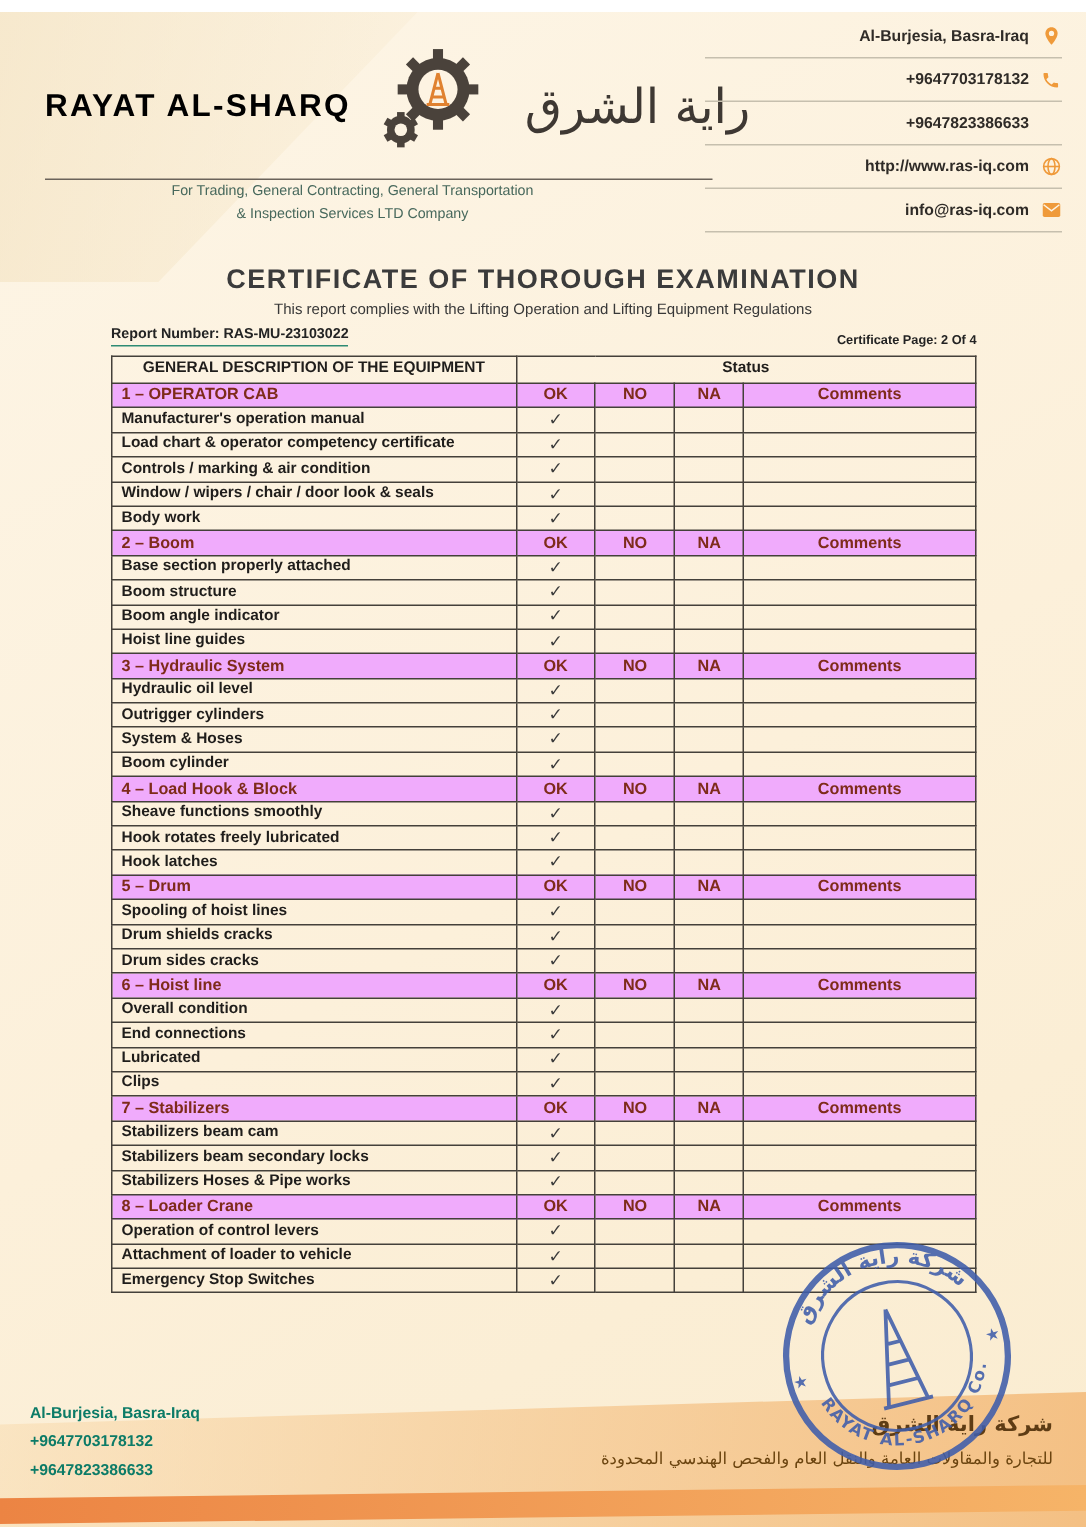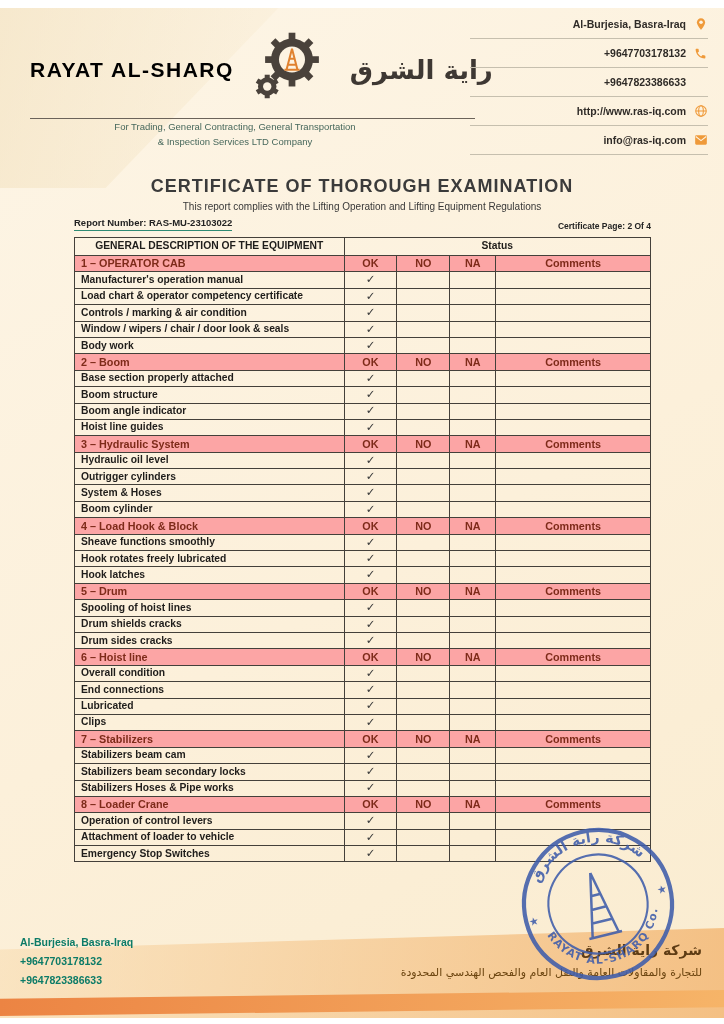--- a/index.html
+++ b/index.html
@@ -9,21 +9,21 @@
   .doc{position:absolute;left:0;top:8px;right:0;bottom:6px;
        background:linear-gradient(150deg,#fdf5e6 0%,#fcf0da 55%,#faecd0 100%)}
   .decor-tl{position:absolute;left:0;top:8px;width:480px;height:180px;
        background:linear-gradient(105deg,#f3e2c0 0%,rgba(243,226,192,0) 75%);
        clip-path:polygon(0 0,58% 0,22% 100%,0 100%);opacity:.65;z-index:0}
 
   
   .logo{position:absolute;left:30px;top:26px;width:445px;z-index:2}
   .logo-row{display:flex;align-items:center;gap:16px;border-bottom:1.5px solid #6b635a;padding-bottom:4px}
   .company-en{font-size:21px;font-weight:bold;letter-spacing:1.5px;color:#000000;white-space:nowrap}
-  .company-ar{font-size:26px;font-weight:bold;color:#3e3833;font-family:"DejaVu Sans",sans-serif;white-space:nowrap}
+  .company-ar{font-size:32px;font-weight:normal;color:#3e3833;font-family:"DejaVu Sans",sans-serif;white-space:nowrap}
   .tagline{margin-top:0;text-align:center;width:410px;font-size:9.5px;font-weight:normal;color:#47685c;line-height:1.6}
 
   .contacts{position:absolute;top:10px;right:16px;width:238px;z-index:2}
   .contact-row{display:flex;align-items:center;justify-content:flex-end;gap:7px;height:29px;border-bottom:1px solid #c6bfae}
   .contact-text{font-size:10.5px;font-weight:bold;color:#2f2b27}
   .contact-icon{width:15px;height:15px;display:flex;align-items:center;justify-content:center;flex:0 0 15px}
 
   
   .title{position:absolute;top:176px;left:0;width:724px;text-align:center;
          font-size:18px;font-weight:bold;color:#3b3b3b;letter-spacing:1px;z-index:2}
@@ -31,21 +31,21 @@
   .report-line{position:absolute;top:217px;left:74px;width:577px;display:flex;justify-content:space-between;align-items:flex-end;z-index:2}
   .report-number{font-size:9.5px;font-weight:bold;color:#232323;border-bottom:1.5px solid #2e8b74;padding-bottom:2px}
   .page-label{font-size:8.5px;font-weight:bold;color:#232323}
 
   
   .tbl{position:absolute;left:74px;top:237px;width:577px;border-collapse:collapse;z-index:2}
   .tbl td{border:1px solid #44403a;height:16.4px;font-size:10.3px;line-height:1;vertical-align:middle;padding:0;background:transparent}
   .tbl td.desc{text-align:left;padding-left:6px;font-weight:bold;color:#1f1d1b}
   .tbl td.c{text-align:center}
   .tbl tr.head td{font-weight:bold;color:#1f1d1b;text-align:center;height:18px}
-  .tbl tr.section-row td{background:#fca5a5;color:#7e2b1a;font-weight:bold;font-size:10.8px}
+  .tbl tr.section-row td{background:#f0abfc;color:#7e2b1a;font-weight:bold;font-size:10.8px}
   .tbl td.check{color:#3c3c3c;font-size:11.5px;font-family:"DejaVu Sans",sans-serif}
 
   
   .stamp{position:absolute;left:514px;top:820px;width:168px;height:168px;transform:rotate(-14deg);opacity:.88;z-index:5}
 
   
   .band-footer{position:absolute;left:0;right:0;top:928px;height:90px;
        background:linear-gradient(100deg,rgba(248,216,168,.45),rgba(243,184,118,.85));
        clip-path:polygon(0 24%,100% 0,100% 100%,0 100%);z-index:1}
   .band-orange{position:absolute;left:0;right:0;bottom:8px;height:26px;

